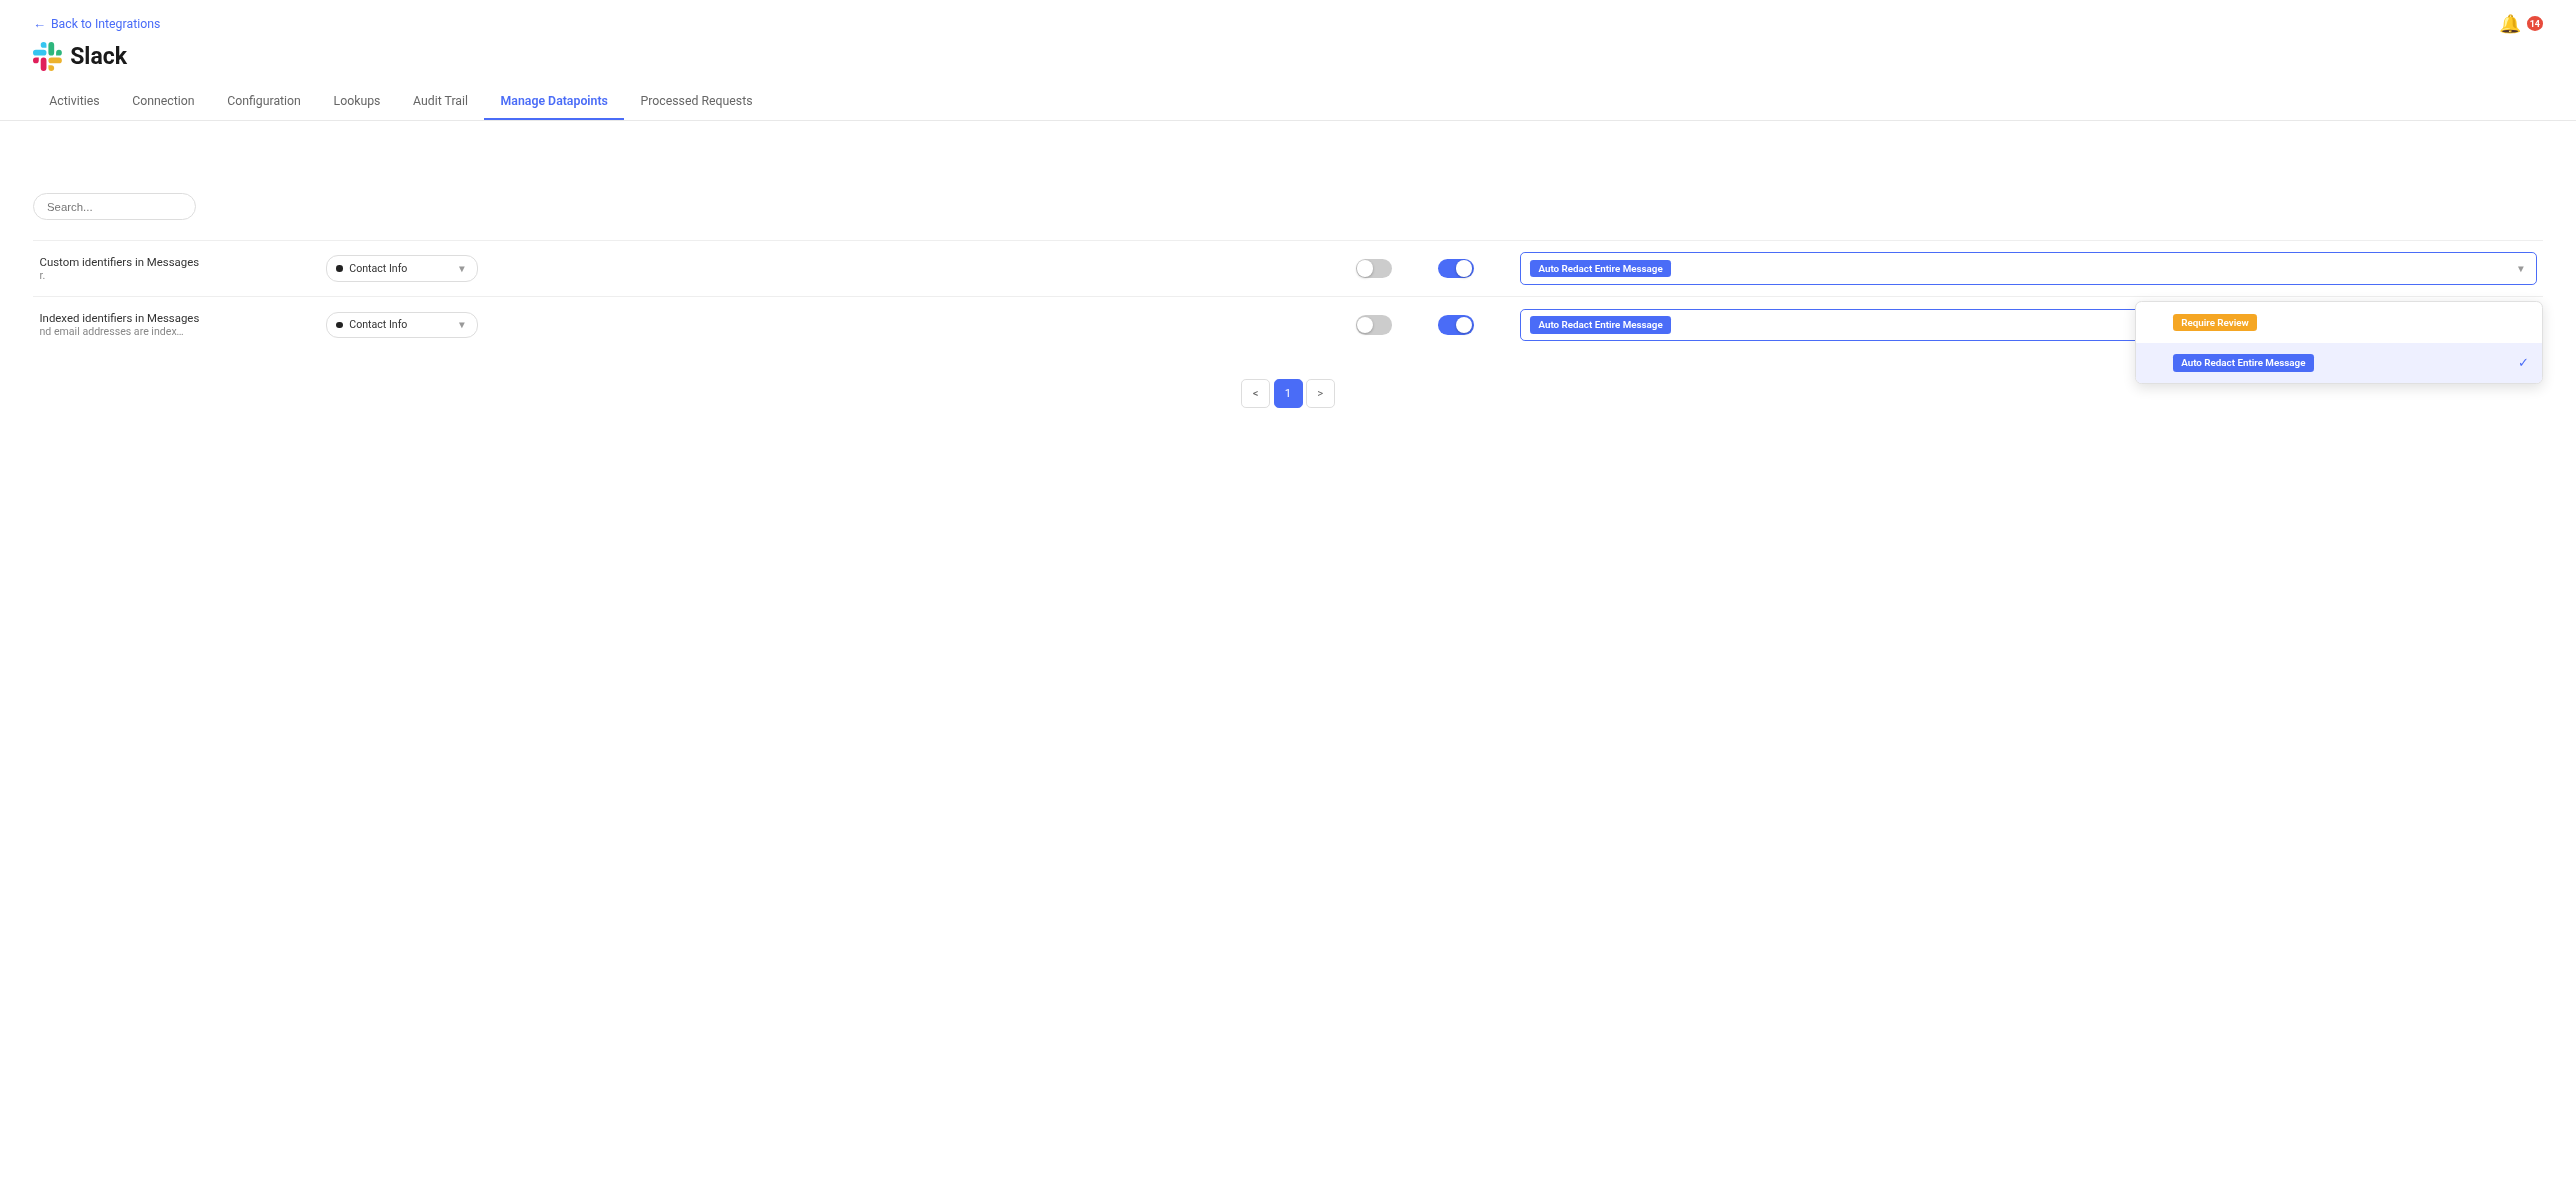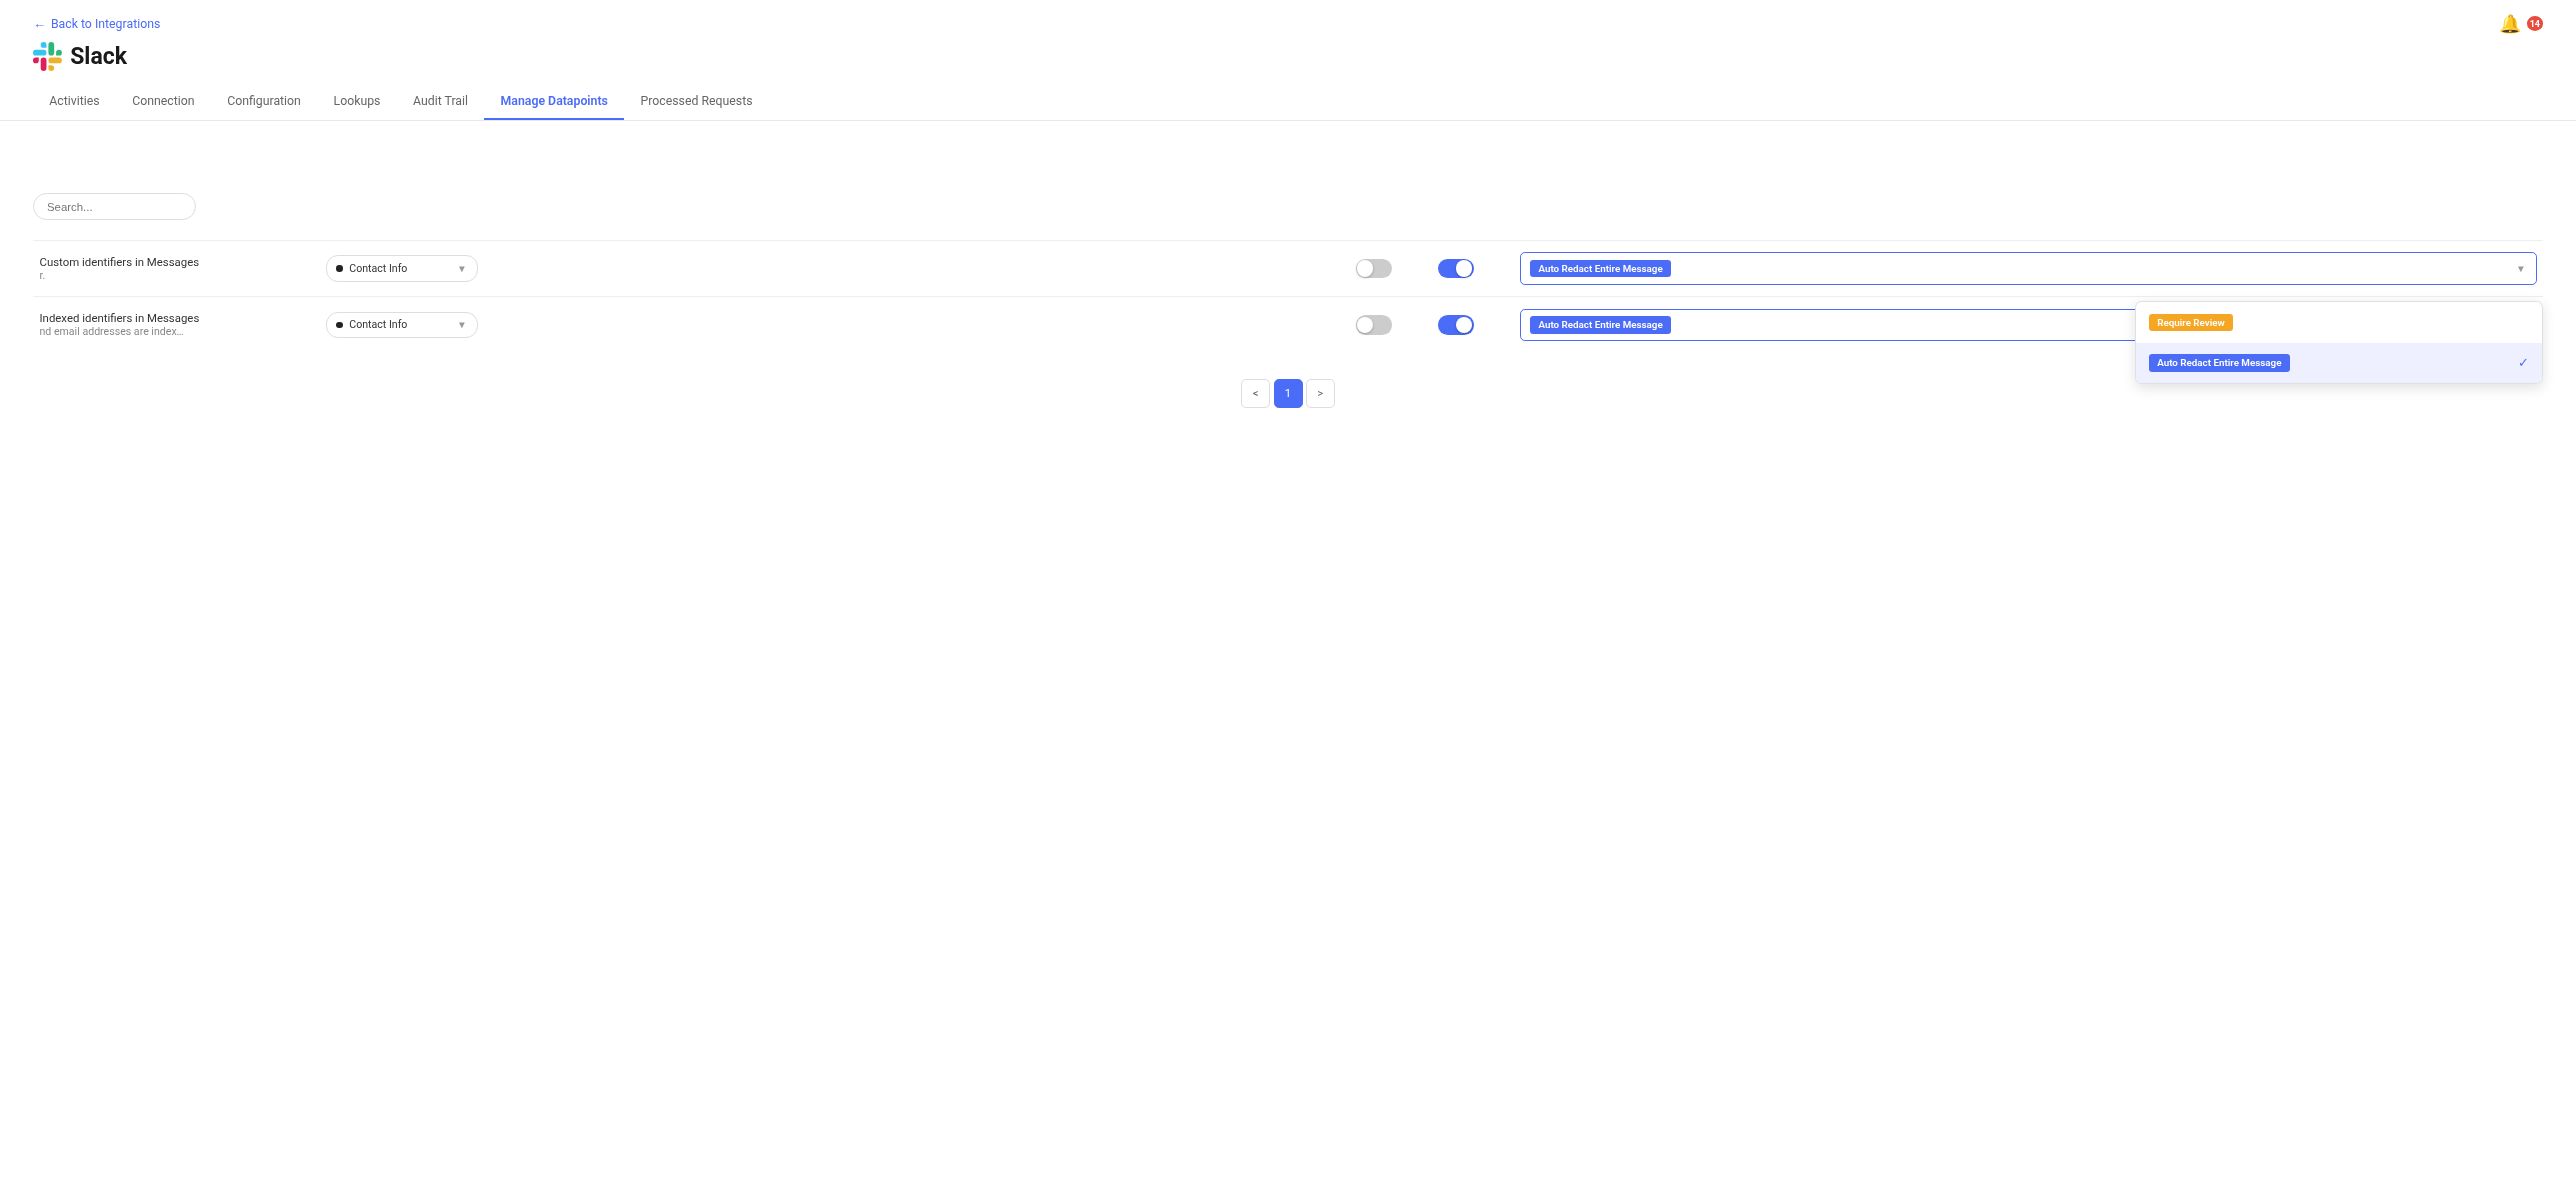--- a/index.html
+++ b/index.html
@@ -128,21 +128,21 @@
       border-radius: 6.5px; box-shadow: 0 3.3px 13px rgba(0,0,0,0.12);
       z-index: 100; width: 408px; overflow: hidden;
     }
     .dropdown-option {
       display: flex; align-items: center; justify-content: space-between;
       padding: 11.4px 13px; cursor: pointer;
       font-size: 10.6px;
     }
     .dropdown-option.selected { background: #eef0ff; }
     .opt-badge {
-      border-radius: 3.3px; padding: 3.3px 8.2px; font-size: 9.8px; font-weight: 600; color: #fff;
+      border-radius: 3.3px; padding: 3.3px 8.2px; font-size: 9.8px; font-weight: 600; color: #fff; margin-left: 24px;
     }
     .opt-badge-orange { background: #f5a623; }
     .opt-badge-purple { background: #7c3aed; }
     .opt-badge-blue { background: #4a6cf7; }
     .check-icon { color: #4a6cf7; font-size: 13px; }
 
     
     .pagination {
       display: flex; align-items: center; gap: 3.3px;
       justify-content: center; margin-top: 26px;

